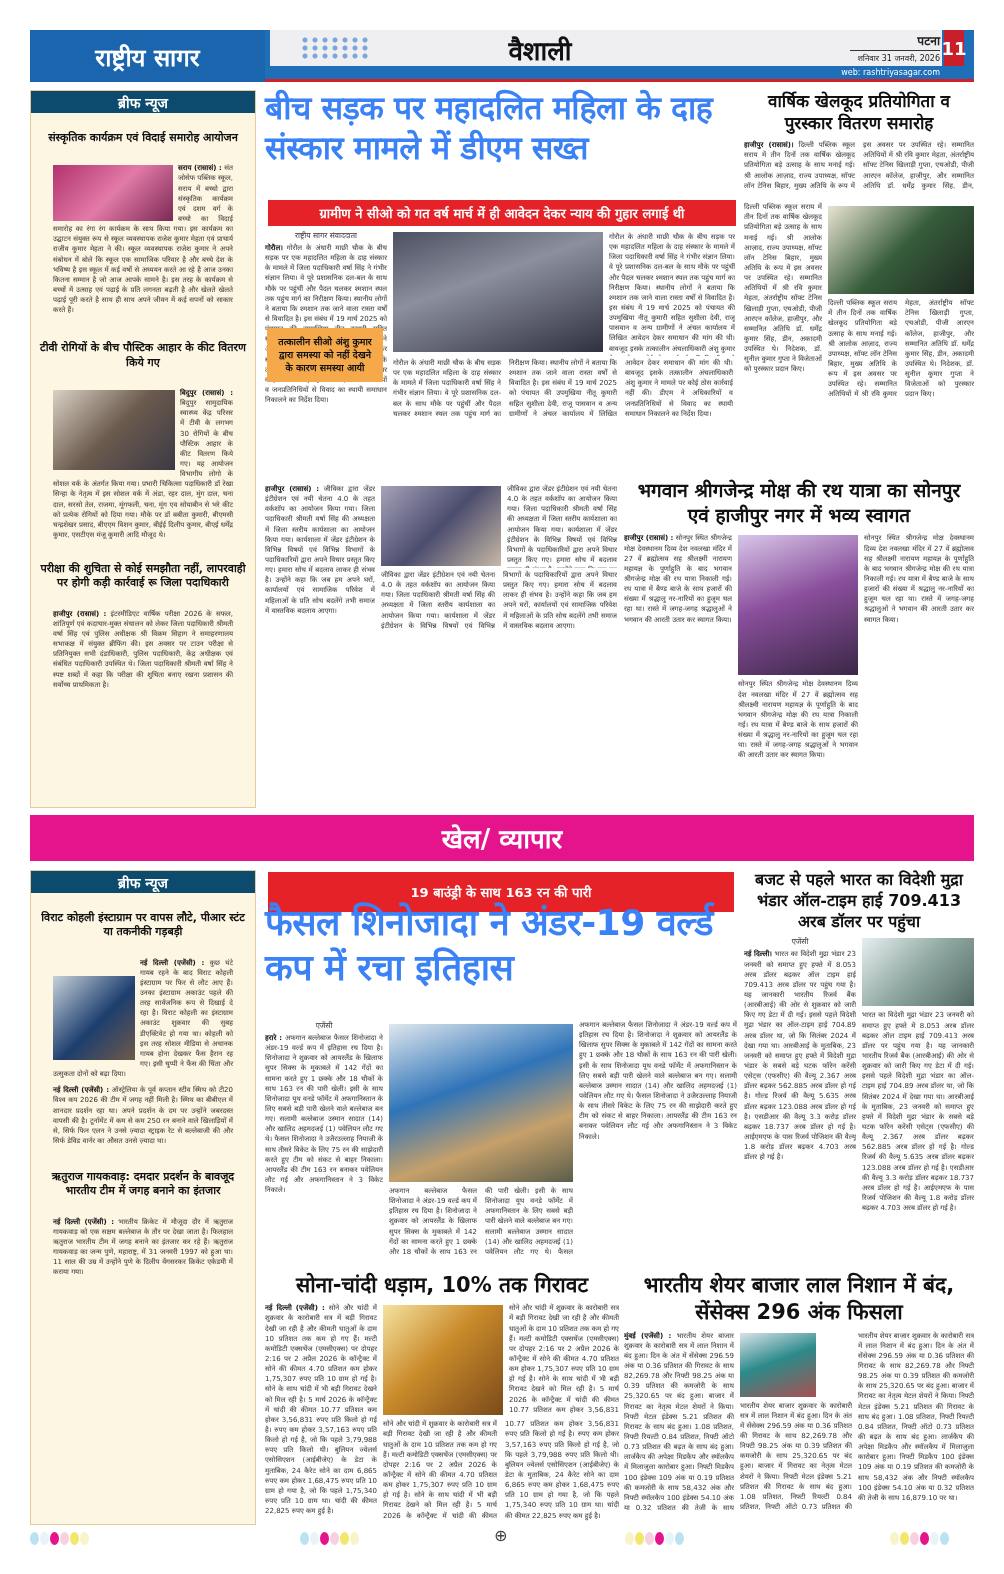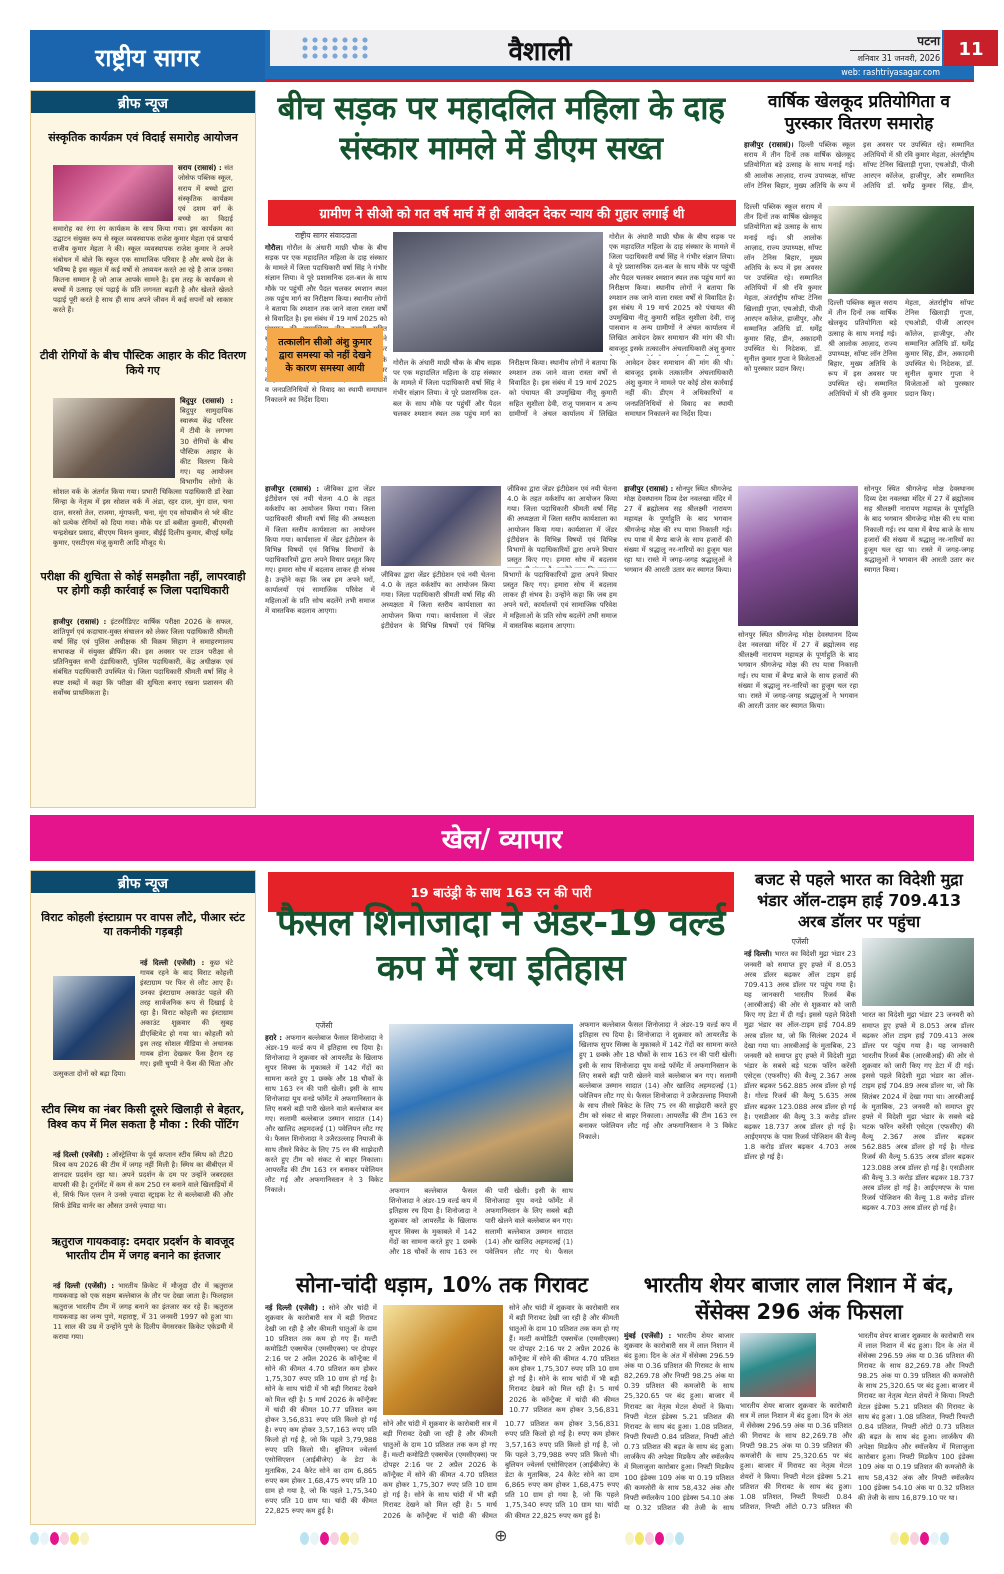--- a/index.html
+++ b/index.html
@@ -7,29 +7,29 @@
 .abs{position:absolute}
 
 .mast{left:30px;top:30px;width:944px;height:52px;background:#1e6fb8;border-bottom:3px solid #d32027}
 .mast .brand{left:0;top:0;width:235px;height:52px;background:#1a65ad;color:#fff;font:bold 24px "DejaVu Serif",serif;display:flex;align-items:center;justify-content:center}
 .mast .band{left:240px;top:0;width:672px;height:36px;background:#efeff2}
 .mast .dots{left:270px;top:6px;width:70px;height:24px;background:radial-gradient(circle,#7aa6d8 2px,transparent 3px) 0 0/10px 8px}
 .mast .sec{left:420px;top:2px;width:180px;text-align:center;font:bold 26px "DejaVu Sans",sans-serif;color:#111}
 .mast .city{left:820px;top:2px;width:90px;text-align:right;font:bold 12px "DejaVu Sans",sans-serif;border-bottom:1px solid #333;padding-bottom:1px}
 .mast .date{left:790px;top:22px;width:120px;text-align:right;font-size:8px;color:#222}
 .mast .web{left:760px;top:38px;width:150px;text-align:right;font-size:8px;color:#fff}
-.mast .pg{left:914px;top:0;width:54px;height:36px;background:#c8202a;color:#fff;font:bold 18px "DejaVu Sans",sans-serif;display:flex;align-items:center;justify-content:center}
+.mast .pg{left:914px;top:0;width:20px;height:36px;background:#c8202a;color:#fff;font:bold 18px "DejaVu Sans",sans-serif;display:flex;align-items:center;justify-content:center}
 
 .brief{width:226px;background:#fdf6e3;border:1px solid #e3cc9a}
 .brief-h{height:22px;background:#0c4a6e;color:#fff;font:bold 14px "DejaVu Sans",sans-serif;display:flex;align-items:center;justify-content:center}
 .bh{font:bold 11px "DejaVu Sans",sans-serif;text-align:center;color:#111;padding:18px 4px;line-height:1.3}
 .tx{font-size:7px;line-height:1.45;color:#333;padding:0 22px;text-align:justify}
 .tx b{color:#111}
 .ph{background:linear-gradient(135deg,#8a5a7a,#c79aa8 40%,#5c6b80);}
-.hd1{font:bold 32px "DejaVu Sans",sans-serif;color:#14532d;text-align:center;line-height:1.25;letter-spacing:-0.5px}
+.hd1{font:bold 32px "DejaVu Sans",sans-serif;color:#3b82f6;line-height:1.25;letter-spacing:-0.5px}
 .hd2{font:bold 19px "DejaVu Sans",sans-serif;color:#111;text-align:center;line-height:1.3}
 .redbar{background:#e52227;color:#fff;font:bold 13px "DejaVu Sans",sans-serif;display:flex;align-items:center;justify-content:center}
 .cols{column-gap:8px;font-size:7px;line-height:1.45;color:#333;text-align:justify}
 .cols b{color:#111}
 .byline{font-size:7.5px;text-align:center;color:#333;margin-bottom:3px}
 .pinkbar{left:30px;top:815px;width:944px;height:46px;background:#e5138c;color:#fff;font:bold 26px "DejaVu Sans",sans-serif;display:flex;align-items:center;justify-content:center}
 .orange{background:#f6a94b;color:#111;font:bold 9.5px "DejaVu Sans",sans-serif;text-align:center;line-height:1.35;padding:8px}
 .foot span{display:inline-block;width:9px;height:13px;border-radius:50%;margin-right:1px}
 </style>
 </head>
@@ -48,21 +48,21 @@
 
 <div class="abs brief" style="left:30px;top:90px;height:718px">
   <div class="brief-h">ब्रीफ न्यूज</div>
   <div>
     <div class="bh">संस्कृतिक कार्यक्रम एवं विदाई समारोह आयोजन</div>
     <div class="tx">
       <div class="ph" style="float:left;width:120px;height:56px;margin:2px 5px 2px 0;background:linear-gradient(135deg,#b2336e,#e27aa6 50%,#7b2a55)"></div>
       <b>सराय (रासासं) :</b> <span>संत जोसेफ पब्लिक स्कूल, सराय में बच्चो द्वारा संस्कृतिक कार्यक्रम एवं दशम वर्ग के बच्चो का विदाई समारोह का रंगा रंग कार्यक्रम के साथ किया गया। इस कार्यक्रम का उद्घाटन संयुक्त रूप से स्कूल व्यवस्थापक राजेश कुमार मेहता एवं प्राचार्य राजीव कुमार मेहता ने की। स्कूल व्यवस्थापक राजेश कुमार ने अपने संबोधन में बोले कि स्कूल एक सामाजिक परिवार है और बच्चे देश के भविष्य है इस स्कूल में कई वर्षो से अध्ययन करते आ रहे है आज उनका कितना सम्मान है जो आज आपके सामने है। इस तरह के कार्यक्रम से बच्चों में उत्साह एवं पढ़ाई के प्रति लगनता बढ़ती है और खेलते खेलते पढ़ाई पूरी करते है साथ ही साथ अपने जीवन में कई सपनों को साकार करते हैं।</span>
     </div>
   </div>
-  <div style="margin-top:16px">
+  <div style="margin-top:8px">
     <div class="bh">टीवी रोगियों के बीच पौस्टिक आहार के कीट वितरण किये गए</div>
     <div class="tx">
       <div class="ph" style="float:left;width:122px;height:80px;margin:2px 5px 2px 0;background:linear-gradient(135deg,#d9d2c4,#6c5a4e 50%,#3a3a44)"></div>
       <b>बिदुपुर (रासासं) :</b> <span>बिदुपुर सामुदायिक स्वास्थ्य केंद्र परिसर में टीवी के लगभग 30 रोगियों के बीच पौस्टिक आहार के कीट वितरण किये गए। यह आयोजन विभागीय लोगो के सोशल वर्क के अंतर्गत किया गया। प्रभारी चिकित्सा पदाधिकारी डॉ रेखा सिन्हा के नेतृत्व में इस सोशल वर्क में अंडा, रहर दाल, मुंग दाल, चना दाल, सरसो तेल, राजमा, मूंगफली, चना, मूंग एव सोयाबीन से भरे कीट को प्रत्येक रोगियों को दिया गया। मौके पर डॉ बबीता कुमारी, बीएमसी चन्द्रशेखर प्रसाद, बीएएम विशन कुमार, बीईई दिलीप कुमार, बीएई धर्मेंद्र कुमार, एसटीएस मंजू कुमारी आदि मौजूद थे।</span>
     </div>
   </div>
   <div style="margin-top:4px">
     <div class="bh">परीक्षा की शुचिता से कोई समझौता नहीं, लापरवाही पर होगी कड़ी कार्रवाई रू जिला पदाधिकारी</div>
     <div class="tx">
       <b>हाजीपुर (रासासं) :</b> <span>इंटरमीडिएट वार्षिक परीक्षा 2026 के सफल, शांतिपूर्ण एवं कदाचार-मुक्त संचालन को लेकर जिला पदाधिकारी श्रीमती वर्षा सिंह एवं पुलिस अधीक्षक श्री विक्रम सिहाग ने समाहरणालय सभाकक्ष में संयुक्त ब्रीफिंग की। इस अवसर पर टाउन परीक्षा से प्रतिनियुक्त सभी दंडाधिकारी, पुलिस पदाधिकारी, केंद्र अधीक्षक एवं संबंधित पदाधिकारी उपस्थित थे। जिला पदाधिकारी श्रीमती वर्षा सिंह ने स्पष्ट शब्दों में कहा कि परीक्षा की शुचिता बनाए रखना प्रशासन की सर्वोच्च प्राथमिकता है।</span>
@@ -98,41 +98,41 @@
 <div class="abs" style="left:265px;top:478px;width:352px">
   <div style="position:relative;height:262px;margin-top:6px">
     <div class="abs cols" style="left:0;top:0;width:110px;height:262px;overflow:hidden"><b>हाजीपुर (रासासं) :</b> <span>जीविका द्वारा जेंडर इंटीग्रेशन एवं नयी चेतना 4.0 के तहत वर्कशॉप का आयोजन किया गया। जिला पदाधिकारी श्रीमती वर्षा सिंह की अध्यक्षता में जिला स्तरीय कार्यशाला का आयोजन किया गया। कार्यशाला में जेंडर इंटीग्रेशन के विभिन्न विषयों एवं विभिन्न विभागों के पदाधिकारियों द्वारा अपने विचार प्रस्तुत किए गए। हमारा सोच में बदलाव लाकर ही संभव है। उन्होंने कहा कि जब हम अपने घरों, कार्यालयों एवं सामाजिक परिवेश में महिलाओं के प्रति सोच बदलेंगे तभी समाज में वास्तविक बदलाव आएगा।</span></div>
     <div class="abs ph" style="left:116px;top:2px;width:120px;height:80px;background:linear-gradient(135deg,#a6a2b8,#4b4d6e 50%,#c8b8a6)"></div>
     <div class="abs cols" style="left:116px;top:86px;width:236px;height:176px;columns:2;overflow:hidden">जीविका द्वारा जेंडर इंटीग्रेशन एवं नयी चेतना 4.0 के तहत वर्कशॉप का आयोजन किया गया। जिला पदाधिकारी श्रीमती वर्षा सिंह की अध्यक्षता में जिला स्तरीय कार्यशाला का आयोजन किया गया। कार्यशाला में जेंडर इंटीग्रेशन के विभिन्न विषयों एवं विभिन्न विभागों के पदाधिकारियों द्वारा अपने विचार प्रस्तुत किए गए। हमारा सोच में बदलाव लाकर ही संभव है। उन्होंने कहा कि जब हम अपने घरों, कार्यालयों एवं सामाजिक परिवेश में महिलाओं के प्रति सोच बदलेंगे तभी समाज में वास्तविक बदलाव आएगा।</div>
     <div class="abs cols" style="left:242px;top:0;width:110px;height:84px;overflow:hidden">जीविका द्वारा जेंडर इंटीग्रेशन एवं नयी चेतना 4.0 के तहत वर्कशॉप का आयोजन किया गया। जिला पदाधिकारी श्रीमती वर्षा सिंह की अध्यक्षता में जिला स्तरीय कार्यशाला का आयोजन किया गया। कार्यशाला में जेंडर इंटीग्रेशन के विभिन्न विषयों एवं विभिन्न विभागों के पदाधिकारियों द्वारा अपने विचार प्रस्तुत किए गए। हमारा सोच में बदलाव लाकर ही संभव है। उन्होंने कहा कि जब हम अपने घरों, कार्यालयों एवं सामाजिक परिवेश में महिलाओं के प्रति सोच बदलेंगे तभी समाज में वास्तविक बदलाव आएगा।</div>
   </div>
 </div>
 
 <div class="abs" style="left:624px;top:478px;width:350px">
+  <div class="hd2">भगवान श्रीगजेन्द्र मोक्ष की रथ यात्रा का सोनपुर एवं हाजीपुर नगर में भव्य स्वागत</div>
   <div style="position:relative;height:262px;margin-top:6px">
     <div class="abs cols" style="left:0;top:0;width:108px;height:262px;overflow:hidden"><b>हाजीपुर (रासासं) :</b> <span>सोनपुर स्थित श्रीगजेन्द्र मोक्ष देवस्थानम दिव्य देश नवलखा मंदिर में 27 वें ब्रह्मोत्सव सह श्रीलक्ष्मी नारायण महायज्ञ के पूर्णाहुति के बाद भगवान श्रीगजेन्द्र मोक्ष की रथ यात्रा निकाली गई। रथ यात्रा में बैण्ड बाजे के साथ हजारों की संख्या में श्रद्धालु नर-नारियों का हुजूम चल रहा था। रास्ते में जगह-जगह श्रद्धालुओं ने भगवान की आरती उतार कर स्वागत किया।</span></div>
     <div class="abs ph" style="left:114px;top:2px;width:120px;height:140px;background:linear-gradient(160deg,#d8c6e8,#8a4f9c 45%,#3a2746)"></div>
     <div class="abs cols" style="left:114px;top:146px;width:120px;height:116px;overflow:hidden">सोनपुर स्थित श्रीगजेन्द्र मोक्ष देवस्थानम दिव्य देश नवलखा मंदिर में 27 वें ब्रह्मोत्सव सह श्रीलक्ष्मी नारायण महायज्ञ के पूर्णाहुति के बाद भगवान श्रीगजेन्द्र मोक्ष की रथ यात्रा निकाली गई। रथ यात्रा में बैण्ड बाजे के साथ हजारों की संख्या में श्रद्धालु नर-नारियों का हुजूम चल रहा था। रास्ते में जगह-जगह श्रद्धालुओं ने भगवान की आरती उतार कर स्वागत किया।</div>
     <div class="abs cols" style="left:240px;top:0;width:110px;height:262px;overflow:hidden">सोनपुर स्थित श्रीगजेन्द्र मोक्ष देवस्थानम दिव्य देश नवलखा मंदिर में 27 वें ब्रह्मोत्सव सह श्रीलक्ष्मी नारायण महायज्ञ के पूर्णाहुति के बाद भगवान श्रीगजेन्द्र मोक्ष की रथ यात्रा निकाली गई। रथ यात्रा में बैण्ड बाजे के साथ हजारों की संख्या में श्रद्धालु नर-नारियों का हुजूम चल रहा था। रास्ते में जगह-जगह श्रद्धालुओं ने भगवान की आरती उतार कर स्वागत किया।</div>
   </div>
 </div>
 
 <div class="abs pinkbar">खेल/ व्यापार</div>
 
 <div class="abs brief" style="left:30px;top:870px;height:655px">
   <div class="brief-h">ब्रीफ न्यूज</div>
   <div>
     <div class="bh">विराट कोहली इंस्टाग्राम पर वापस लौटे, पीआर स्टंट या तकनीकी गड़बड़ी</div>
     <div class="tx">
       <div class="ph" style="float:left;width:82px;height:84px;margin:18px 5px 2px 0;background:linear-gradient(135deg,#c7d2da,#1d3e6e 55%,#6e5a4a)"></div>
       <b>नई दिल्ली (एजेंसी) :</b> <span>कुछ घंटे गायब रहने के बाद विराट कोहली इंस्टाग्राम पर फिर से लौट आए हैं। उनका इंस्टाग्राम अकाउंट पहले की तरह सार्वजनिक रूप से दिखाई दे रहा है। विराट कोहली का इंस्टाग्राम अकाउंट शुक्रवार की सुबह डीएक्टिवेट हो गया था। कोहली को इस तरह सोशल मीडिया से अचानक गायब होना देखकर फैंस हैरान रह गए। इसी चुप्पी ने फैंस की चिंता और उत्सुकता दोनों को बढ़ा दिया।</span>
     </div>
   </div>
   <div style="margin-top:6px">
-    <div class="bh">स्टीव स्मिथ का नंबर किसी दूसरे खिलाड़ी से बेहतर, विश्व कप में मिल सकता है मौका : रिकी पोंटिंग</div>
     <div class="tx"><b>नई दिल्ली (एजेंसी) :</b> <span>ऑस्ट्रेलिया के पूर्व कप्तान स्टीव स्मिथ को टी20 विश्व कप 2026 की टीम में जगह नहीं मिली है। स्मिथ का बीबीएल में शानदार प्रदर्शन रहा था। अपने प्रदर्शन के दम पर उन्होंने जबरदस्त वापसी की है। टूर्नामेंट में कम से कम 250 रन बनाने वाले खिलाड़ियों में से, सिर्फ फिन एलन ने उनसे ज़्यादा स्ट्राइक रेट से बल्लेबाजी की और सिर्फ डेविड वार्नर का औसत उनसे ज़्यादा था।</span></div>
   </div>
   <div style="margin-top:6px">
     <div class="bh">ऋतुराज गायकवाड़: दमदार प्रदर्शन के बावजूद भारतीय टीम में जगह बनाने का इंतजार</div>
     <div class="tx"><b>नई दिल्ली (एजेंसी) :</b> <span>भारतीय क्रिकेट में मौजूदा दौर में ऋतुराज गायकवाड़ को एक सक्षम बल्लेबाज के तौर पर देखा जाता है। फिलहाल ऋतुराज भारतीय टीम में जगह बनाने का इंतजार कर रहे हैं। ऋतुराज गायकवाड़ का जन्म पुणे, महाराष्ट्र, में 31 जनवरी 1997 को हुआ था। 11 साल की उम्र में उन्होंने पुणे के दिलीप वेंगसरकर क्रिकेट एकेडमी में कराया गया।</span></div>
   </div>
 </div>
 
 <div class="abs redbar" style="left:268px;top:872px;width:466px;height:40px">19 बाउंड्री के साथ 163 रन की पारी</div>
 <div class="abs hd1" style="left:265px;top:900px;width:472px;font-size:36px">फैसल शिनोजादा ने अंडर-19 वर्ल्ड कप में रचा इतिहास</div>

